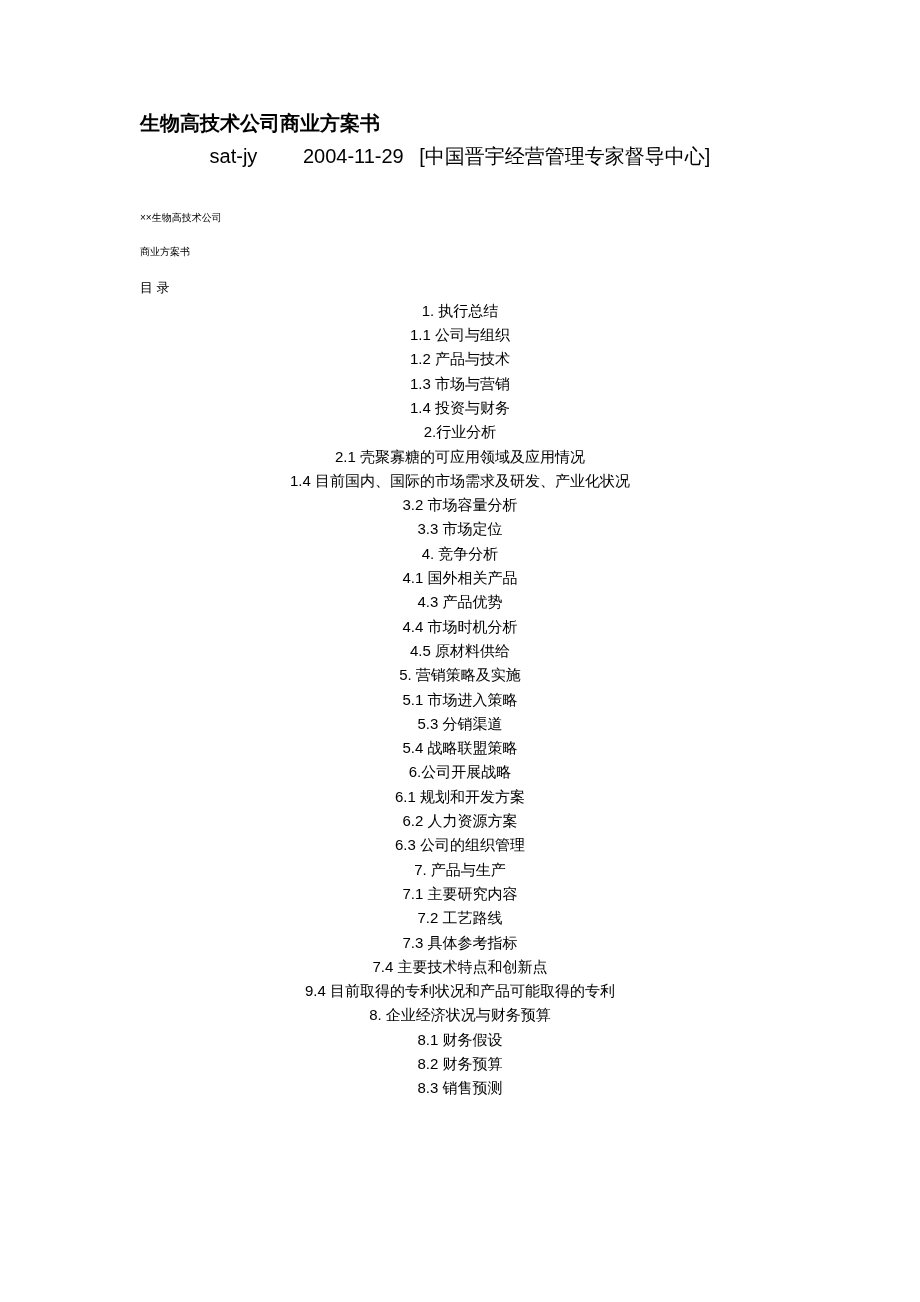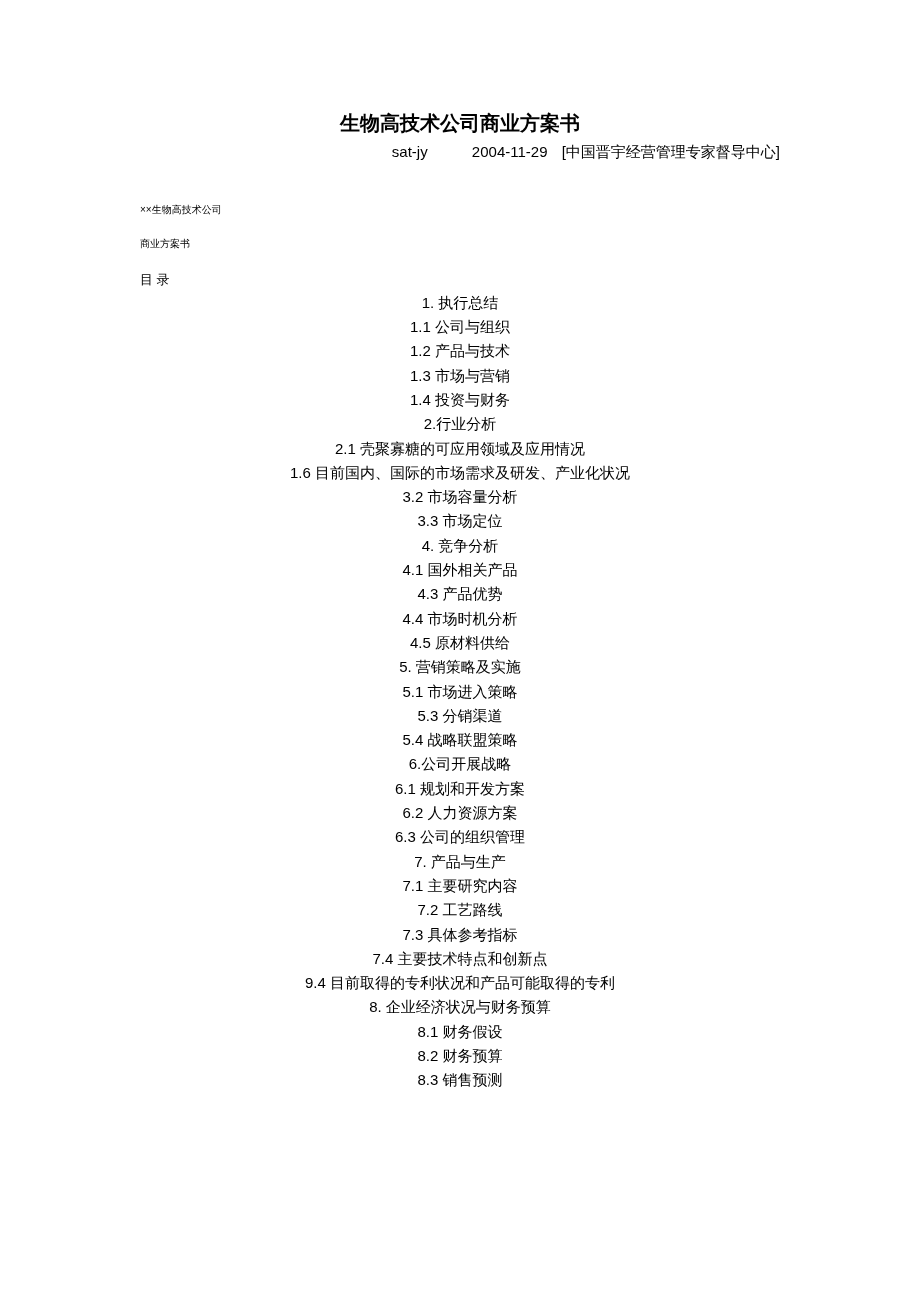--- a/index.html
+++ b/index.html
@@ -7,28 +7,28 @@
     padding: 0;
     background: #ffffff;
     font-family: "Microsoft YaHei", "SimSun", Arial, sans-serif;
     color: #000000;
     width: 920px;
   }
   .page {
     padding: 110px 140px 60px 140px;
   }
   .title {
-    text-align: center;
+    text-align: left;
     font-size: 20px;
     font-weight: bold;
     margin-bottom: 6px;
   }
   .byline {
-    text-align: right;
-    font-size: 15px;
+    text-align: center;
+    font-size: 20px;
     margin-bottom: 40px;
   }
   .byline .author {
     display: inline-block;
     margin-right: 40px;
   }
   .byline .date {
     display: inline-block;
     margin-right: 10px;
   }
@@ -78,21 +78,21 @@
   <div class="toc-heading">目 录</div>
 
   <ul class="toc-list" id="toc-container">
       <li>1.   执行总结</li>
       <li>1.1 公司与组织</li>
       <li>1.2 产品与技术</li>
       <li>1.3 市场与营销</li>
       <li>1.4 投资与财务</li>
       <li>2.行业分析</li>
       <li>2.1 壳聚寡糖的可应用领域及应用情况</li>
-      <li>1.6 目前国内、国际的市场需求及研发、产业化状况</li>
+      <li>1.4 目前国内、国际的市场需求及研发、产业化状况</li>
       <li>3.2 市场容量分析</li>
       <li>3.3 市场定位</li>
       <li>4.  竞争分析</li>
       <li>4.1 国外相关产品</li>
       <li>4.3 产品优势</li>
       <li>4.4 市场时机分析</li>
       <li>4.5 原材料供给</li>
       <li>5.  营销策略及实施</li>
       <li>5.1  市场进入策略</li>
       <li>5.3 分销渠道</li>

